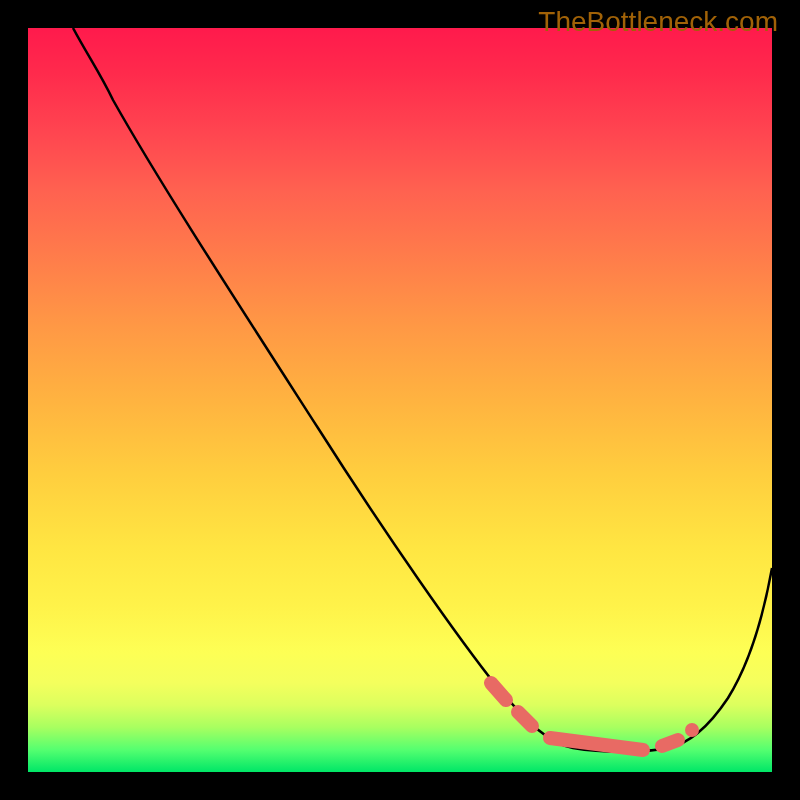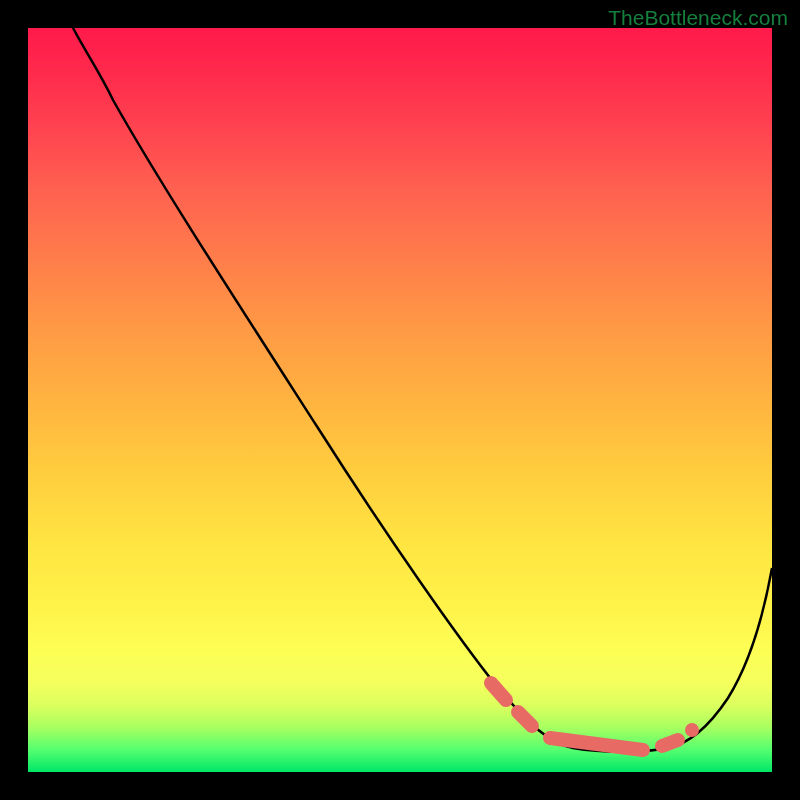--- a/index.html
+++ b/index.html
@@ -7,23 +7,23 @@
     width: 800px;
     height: 800px;
     background: #000;
     position: relative;
     font-family: Arial, sans-serif;
     overflow: hidden;
   }
   .watermark {
     position: absolute;
     top: 6px;
-    right: 12px;
-    color: #15803d;
-    font-size: 21px;
+    right: 22px;
+    color: #a16207;
+    font-size: 28px;
     font-weight: 500;
     z-index: 10;
   }
   .plot-area {
     position: absolute;
     top: 28px;
     left: 28px;
     width: 744px;
     height: 744px;
     overflow: hidden;

